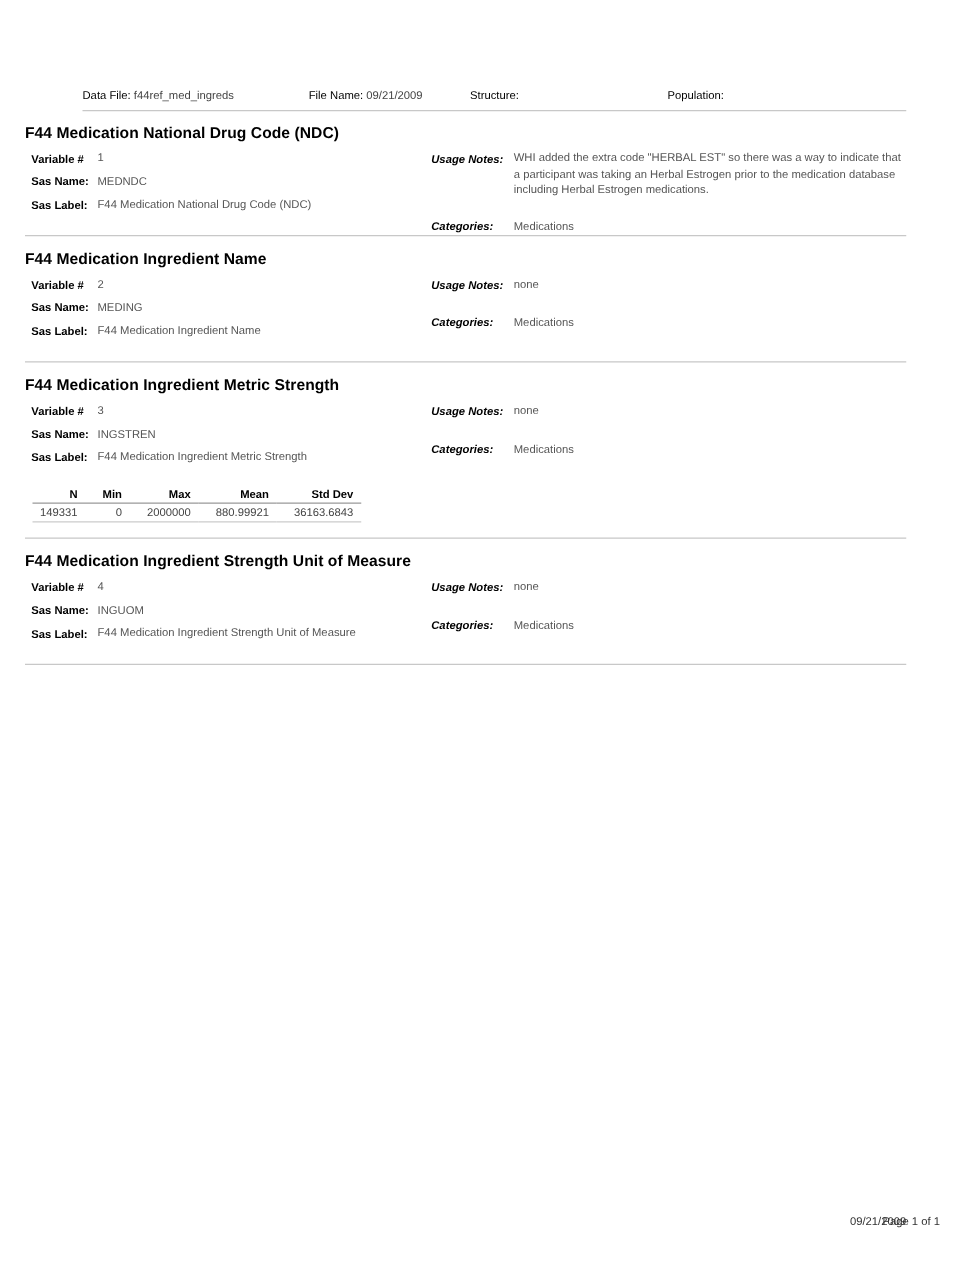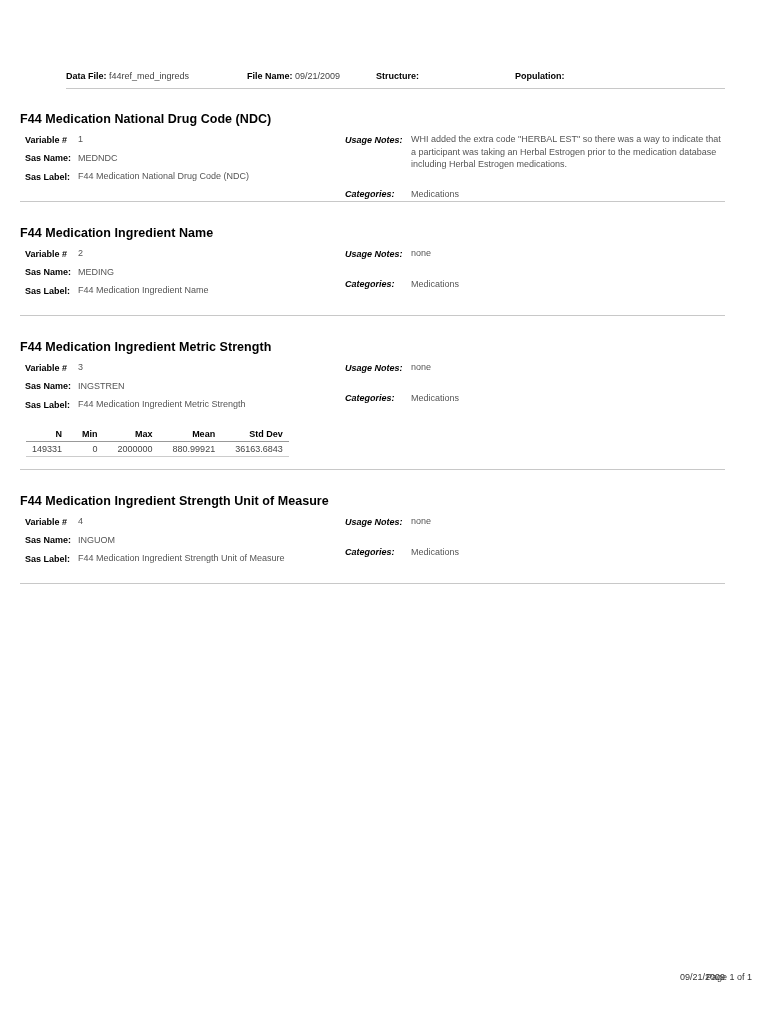--- a/index.html
+++ b/index.html
@@ -62,45 +62,45 @@
     position: absolute;
     left: 66px;
     right: 45px;
     top: 70px;
     height: 18px;
     border-bottom: 1px solid #c8c8c8;
     font-size: 9px;
     line-height: 13px;
   }
   .meta-bar .m-lab {
-    font-weight: bold;
+    font-weight: normal;
     color: #000;
   }
   .meta-bar .m-val {
     color: #444;
     font-weight: normal;
   }
   .meta-item {
     position: absolute;
     top: 0;
     white-space: nowrap;
   }
   .meta-datafile { left: 0; }
   .meta-filedate { left: 181px; }
   .meta-structure { left: 310px; }
-  .meta-population { left: 449px; }
+  .meta-population { left: 468px; }
 
   
   .content {
     padding: 0 45px 0 20px;
   }
 
   .var-section {
     position: relative;
-    padding-top: 24px;
+    padding-top: 11px;
   }
   .var-title {
     font-size: 12.5px;
     font-weight: bold;
     color: #000;
     letter-spacing: 0.05px;
     margin: 0 0 6px 0;
     line-height: 15px;
   }
 

